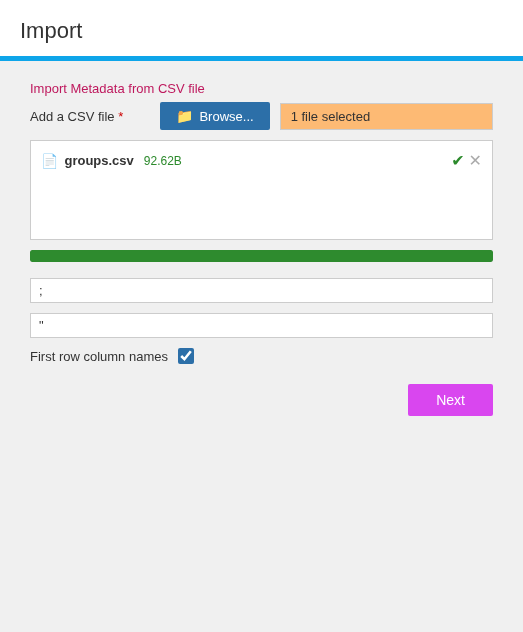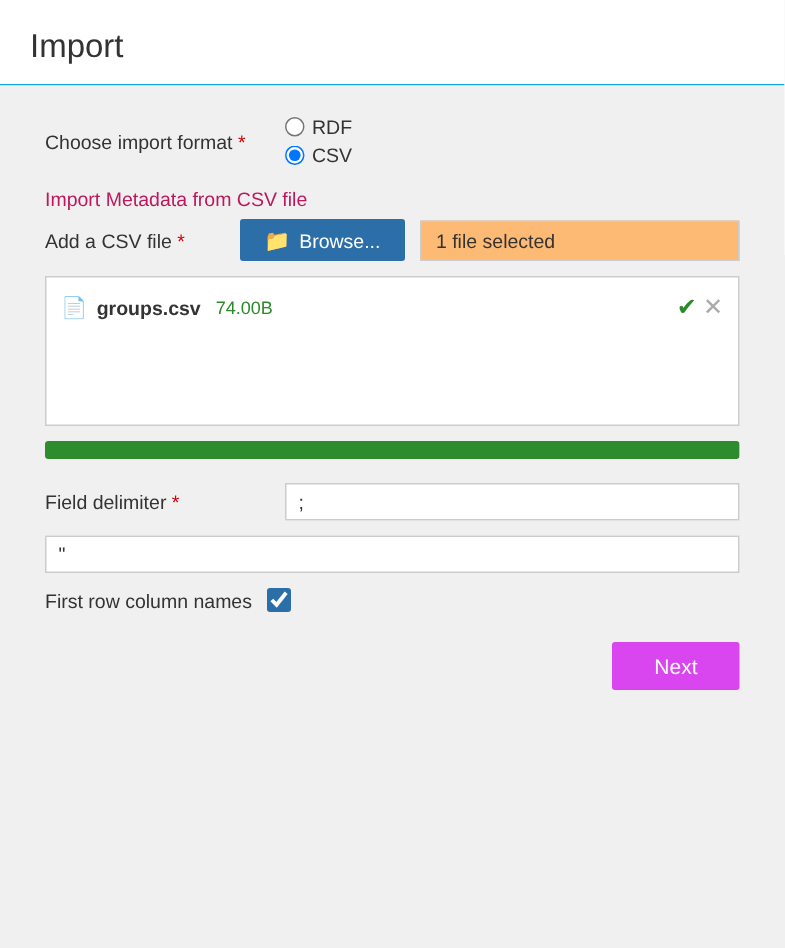--- a/index.html
+++ b/index.html
@@ -14,21 +14,21 @@
       width: 523px;
       min-height: 632px;
       background: #fff;
       padding: 0;
     }
     .page-title {
       font-size: 22px;
       font-weight: 300;
       color: #333;
       padding: 18px 20px 12px 20px;
-      border-bottom: 1px solid #0ea5e9;
+      border-bottom: 5px solid #0ea5e9;
     }
     .content-area {
       background: #f0f0f0;
       padding: 20px 30px 20px 30px;
       min-height: 580px;
     }
     .form-section {
       margin-bottom: 14px;
     }
     .form-row {
@@ -205,75 +205,55 @@
     }
   </style>
 </head>
 <body>
 
 <div class="page-container">
   <div class="page-title">Import</div>
 
   <div class="content-area">
 
-    <div class="form-section">
-      <div class="form-row">
-        <span class="form-label">
-          <span>Choose import format</span><span class="required-star"> *</span>
-        </span>
-        <div class="radio-group">
-          <label class="radio-option">
-            <input type="radio" name="import_format" style="">
-            <span>RDF</span>
-          </label>
-          <label class="radio-option">
-            <input type="radio" name="import_format" checked="" style="">
-            <span>CSV</span>
-          </label>
-        </div>
-      </div>
-    </div>
 
     <div class="form-section">
       <div class="csv-metadata-label">Import Metadata from CSV file</div>
 
       <div class="browse-row">
         <span class="browse-label">
           <span>Add a CSV file</span><span class="required-star"> *</span>
         </span>
         <button class="browse-btn">
           <span style="font-size:14px;">📁</span>
           <span>Browse...</span>
         </button>
         <div class="file-selected-box">1 file selected</div>
       </div>
 
       <div class="file-list-box">
         <div class="file-item">
           <span class="file-icon">📄</span>
           <span class="file-name">groups.csv</span>
-          <span class="file-size">74.00B</span>
+          <span class="file-size">92.62B</span>
           <div class="file-actions">
             <span class="file-check-icon" title="OK">✔</span>
             <span class="file-remove-icon" title="Remove">✕</span>
           </div>
         </div>
       </div>
 
       <div class="progress-bar-container">
         <div class="progress-bar-fill" style="width: 100%;"></div>
       </div>
     </div>
 
     <div class="form-section">
 
       <div class="csv-option-row">
-        <span class="csv-option-label">
-          <span>Field delimiter</span><span class="required-star"> *</span>
-        </span>
         <input type="text" class="csv-option-input" value=";" style="">
       </div>
 
       <div class="csv-option-row">
         <input type="text" class="csv-option-input" value="&quot;" style="">
       </div>
 
       <div class="checkbox-row">
         <span class="checkbox-label">First row column names</span>
         <input type="checkbox" class="checkbox-input" checked="" style="">

